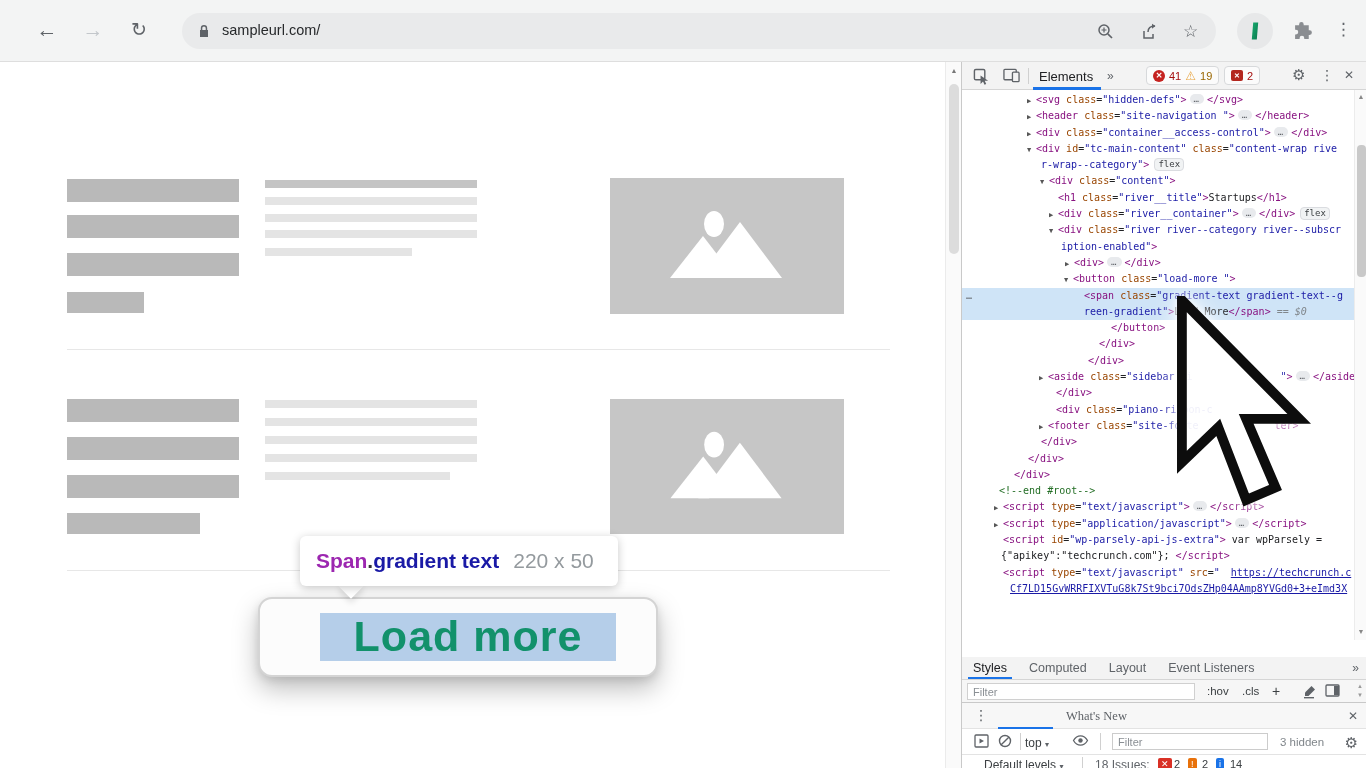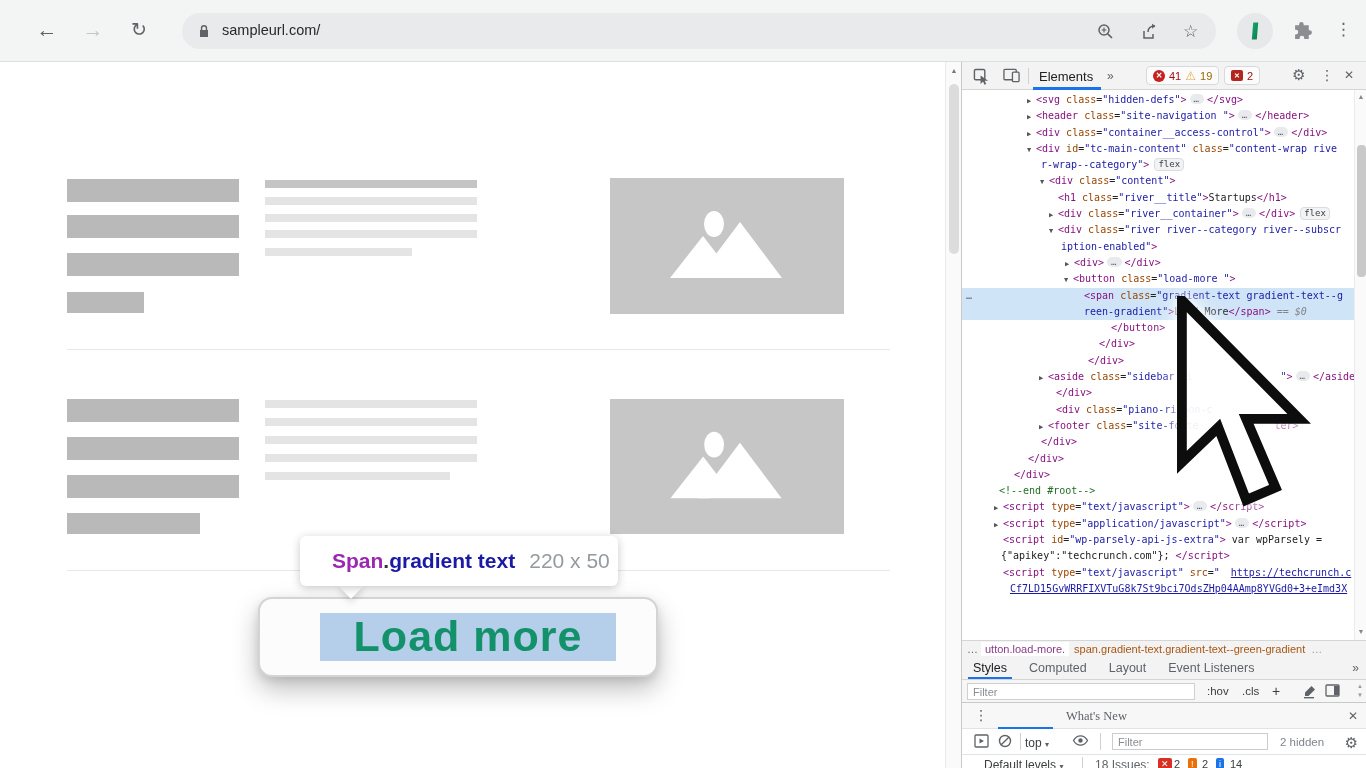--- a/index.html
+++ b/index.html
@@ -23,21 +23,21 @@
   .bbar{position:absolute;background:#b9b9b9;}
   .mline{position:absolute;background:#e4e4e4;}
   .imgph{position:absolute;background:#c6c6c6;}
   .divider{position:absolute;height:1px;background:#e7e7e7;}
   .page-scroll{position:absolute;left:945px;top:62px;width:16px;height:706px;background:#fafafa;border-left:1px solid #ebebeb;}
   .page-scroll .sarrow{position:absolute;left:0;width:16px;text-align:center;font-size:7px;color:#777;}
   .page-scroll .sthumb{position:absolute;left:3px;width:10px;border-radius:5px;background:#dcdcdc;}
 
   
   .tip{position:absolute;left:300px;top:536px;width:318px;height:50px;background:#fff;border-radius:6px;
-       box-shadow:0 2px 10px rgba(0,0,0,.22);z-index:6;line-height:50px;padding-left:32px;font-size:21px;white-space:nowrap;}
+       box-shadow:0 2px 10px rgba(0,0,0,.22);z-index:6;line-height:50px;padding-left:16px;font-size:21px;white-space:nowrap;}
   .tip .tag{color:#9c27b0;font-weight:bold;}
   .tip .dot{color:#333;font-weight:bold;}
   .tip .cls{color:#1a1aa6;font-weight:bold;}
   .tip .size{color:#949a9e;margin-left:14px;}
   .tippt{position:absolute;left:342px;top:577px;width:18px;height:18px;background:#fff;transform:rotate(45deg);
          box-shadow:3px 3px 6px rgba(0,0,0,.12);z-index:5;}
 
   
   .lmbtn{position:absolute;left:258px;top:597px;width:400px;height:80px;background:#fcfcfc;border:2px solid #d4d4d4;
          border-radius:14px;box-shadow:0 12px 26px rgba(0,0,0,.25),0 3px 8px rgba(0,0,0,.10);z-index:3;}
@@ -311,23 +311,20 @@
         <div class="tl" style="padding-left: 41px;"><span class="sg-t">&lt;script</span><span class="sg-a"> type</span><span class="sg-x">=</span><span class="sg-v">"text/javascript"</span><span class="sg-a"> src</span><span class="sg-x">=</span><span class="sg-v">"</span><span class="sg-l">https://techcrunch.c</span></div>
         <div class="tl" style="padding-left: 37px;"><span class="sg-l">Cf7LD15GvWRRFIXVTuG8k7St9bci7OdsZHp04AAmp8YVGd0+3+eImd3X</span></div>
       </div>
 
     <div class="dt-scroll">
       <span class="sarrow" style="top:3px;">▲</span>
       <span class="sthumb" style="top:55px;height:132px;"></span>
       <span class="sarrow" style="top:538px;">▼</span>
     </div>
 
-    <div class="dt-crumbs">
-      <span>…</span><span class="crumb1">utton.load-more.</span><span class="crumb2">span.gradient-text.gradient-text--green-gradient</span><span class="crumb-ell2">…</span>
-    </div>
 
     <div class="dt-styletabs">
       <span id="styletabs-holder"><span class="stab active">Styles</span><span class="stab">Computed</span><span class="stab">Layout</span><span class="stab">Event Listeners</span><span class="stab">DOM Breakpoints</span></span>
       <span class="stabs-more">»</span>
     </div>
 
     <div class="dt-filterrow">
       <input class="flt" placeholder="Filter" style="">
       <span class="hovcls" style="left:245px;">:hov</span>
       <span class="hovcls" style="left:280px;">.cls</span>
@@ -371,21 +368,21 @@
         <span class="vsep" style="left:58px;top:4px;height:17px;"></span>
         <span class="con-top"><span>top</span> <span class="con-caret">▾</span></span>
         <span class="con-ic" style="left:110px;">
           <svg width="17" height="13" viewBox="0 0 17 13">
               <path d="M1.5 6.5C3.5 3 6 1.8 8.5 1.8S13.5 3 15.5 6.5C13.5 10 11 11.2 8.5 11.2S3.5 10 1.5 6.5z" fill="none" stroke="#5f6368" stroke-width="1.3"></path>
               <circle cx="8.5" cy="6.5" r="2.2" fill="#5f6368"></circle>
             </svg>
         </span>
         <span class="vsep" style="left:138px;top:4px;height:17px;"></span>
         <input class="con-filter" placeholder="Filter" style="">
-        <span class="con-hidden">2 hidden</span>
+        <span class="con-hidden">3 hidden</span>
         <span class="con-ic gear con-gear">⚙</span>
       </div>
       <div class="con-row3">
         <span class="con-levels"><span>Default levels</span> <span class="con-caret">▾</span></span>
         <span class="vsep" style="left:120px;top:2px;height:12px;"></span>
         <span class="con-isslbl">18 Issues:</span>
         <span class="ibadge red" style="left:196px;">✕</span>
         <span class="ibnum" style="left:212px;">2</span>
         <span class="ibadge org" style="left:226px;">!</span>
         <span class="ibnum" style="left:240px;">2</span>

